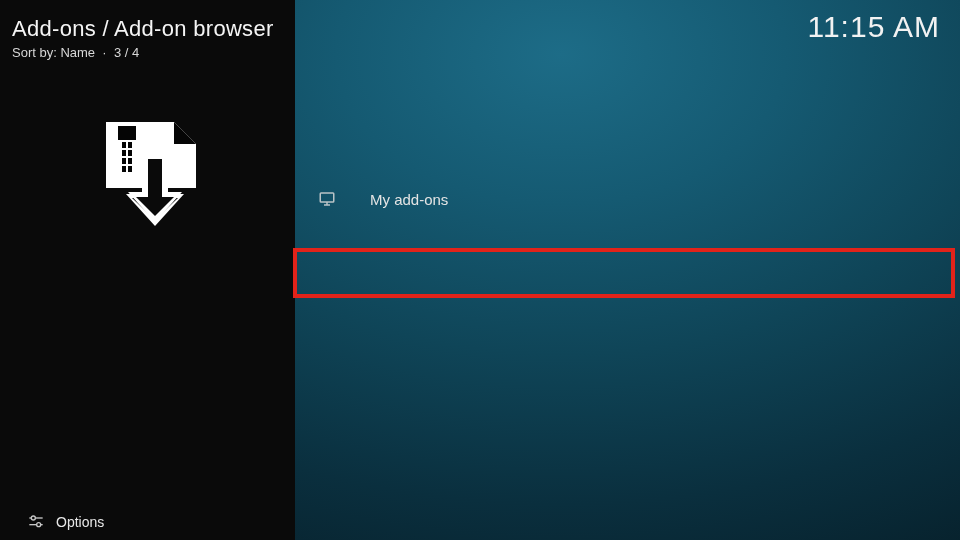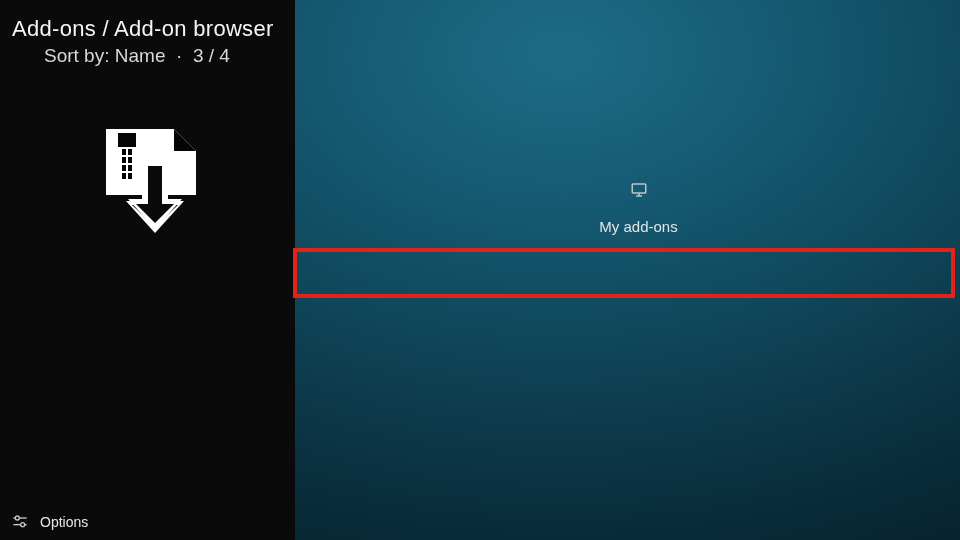--- a/index.html
+++ b/index.html
@@ -24,33 +24,32 @@
     position: relative;
   }
   .breadcrumb {
     font-size: 22px;
     font-weight: 400;
     padding: 16px 0 0 12px;
     color: #f5f5f5;
     letter-spacing: 0.3px;
   }
   .sortline {
-    font-size: 19px;
+    font-size: 13px;
     padding: 3px 0 0 12px;
     color: #d8d8d8;
-    margin-left: 32px;
   }
   .zip-icon-wrap {
     margin: 56px auto 0 auto;
     width: 138px;
   }
   .footer {
     position: absolute;
     bottom: 8px;
-    left: 10px;
+    left: 26px;
     display: flex;
     align-items: center;
     gap: 10px;
     font-size: 14px;
     color: #e8e8e8;
   }
   .clock {
     position: absolute;
     top: 10px;
     right: 20px;
@@ -63,24 +62,23 @@
     position: absolute;
     top: 180px;
     left: 0;
     right: 0;
   }
   .menu-item {
     height: 38px;
     display: flex;
     align-items: center;
     padding-left: 22px;
-    gap: 18px;
+    gap: 33px;
     font-size: 15px;
     color: #e4e4e4;
-    flex-direction: column;
   }
   .menu-item.selected {
     background: #12a0c6;
     color: #fff;
   }
   .highlight-box {
     position: absolute;
     border: 4px solid #e2231a;
     pointer-events: none;
   }
@@ -148,20 +146,21 @@
         <circle cx="8" cy="6" r="3" fill="#0a0a0a" stroke="#e8e8e8" stroke-width="2"></circle>
         <rect x="2" y="15" width="20" height="2"></rect>
         <circle cx="16" cy="16" r="3" fill="#0a0a0a" stroke="#e8e8e8" stroke-width="2"></circle>
       </svg>
     </span>
     <span>Options</span>
   </div>
 </div>
 
 <div class="main">
+  <div class="clock">11:15 AM</div>
 
   <div class="menu">
 
     <div class="menu-item">
       <span class="mi-icon">
         <svg viewBox="0 0 24 24" width="18" height="18" fill="none" stroke="#d8d8d8" stroke-width="2">
           <rect x="3" y="4" width="18" height="12" rx="1"></rect>
           <line x1="8" y1="20" x2="16" y2="20"></line>
           <line x1="12" y1="16" x2="12" y2="20"></line>
         </svg>

